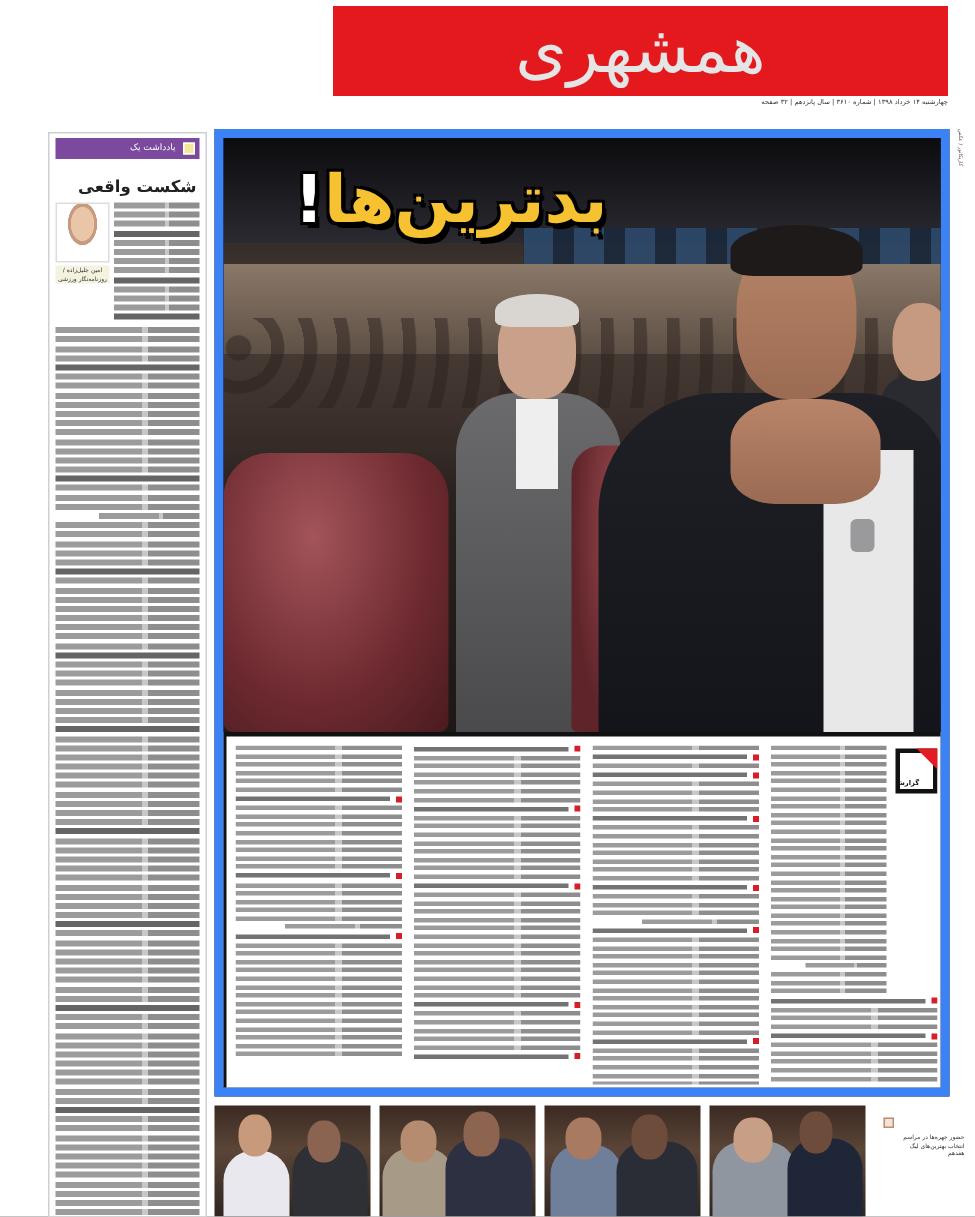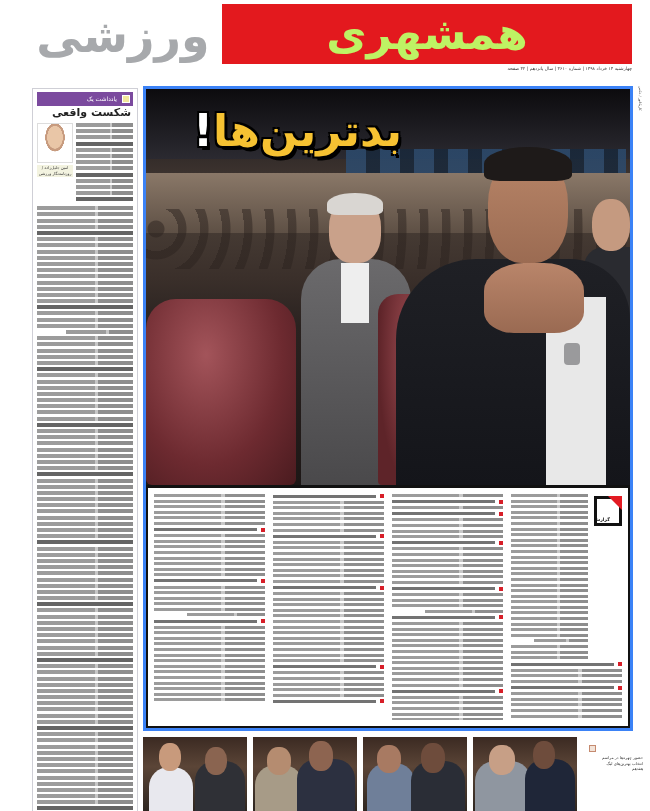--- a/index.html
+++ b/index.html
@@ -3,45 +3,45 @@
 <meta charset="utf-8">
 <style>
   * { box-sizing: border-box; margin: 0; padding: 0; }
   html, body { width: 650px; height: 811px; overflow: hidden; background: #ffffff; }
   body { font-family: "DejaVu Sans", sans-serif; position: relative; }
 
   
   .masthead { position: absolute; left: 0; top: 0; width: 650px; height: 72px; background: #fff; }
   .logo-red { position: absolute; left: 222px; top: 4px; width: 410px; height: 60px; background: #e3191e;
               display: flex; align-items: center; justify-content: center; overflow: hidden; }
-  .logo-red-text { position: relative; color: #bef264; font-family: "DejaVu Sans", sans-serif; font-weight: bold;
+  .logo-red-text { position: relative; color: #e5e5e5; font-family: "DejaVu Sans", sans-serif; font-weight: normal;
                    font-size: 44px; line-height: 60px; direction: rtl; letter-spacing: 2px; }
   .logo-grey { position: absolute; left: 28px; top: 6px; width: 190px; height: 60px;
                display: flex; align-items: center; justify-content: center; }
   .logo-grey-text { color: #a7a9ac; font-weight: bold; font-size: 46px; direction: rtl; line-height: 60px; }
   .dateline { position: absolute; right: 18px; top: 66px; font-size: 4.5px; color: #333; direction: rtl; white-space: nowrap; }
 
   
   .sidebar { position: absolute; left: 32px; top: 88px; width: 106px; height: 723px; border: 1px solid #cfcfd6;
              border-bottom: none; background: #fff; padding: 3px 4px; direction: rtl; overflow: hidden; }
   .sb-tag { height: 14px; background: #7b4a9e; color: #fff; font-size: 6px; line-height: 14px; padding-right: 16px;
             position: relative; }
   .sb-tag .sq { position: absolute; right: 3px; top: 3px; width: 8px; height: 8px; background: #f3e79a; border: 1px solid #fff; }
-  .sb-title { font-size: 11px; font-weight: bold; color: #222; margin: 0 2px 4px 0; text-align: right; }
+  .sb-title { font-size: 11px; font-weight: bold; color: #222; margin: 12px 2px 4px 0; text-align: right; }
   .sb-top { display: flex; flex-direction: row; gap: 3px; }
   .sb-photo { width: 36px; flex: none; }
   .sb-photo .ph { width: 36px; height: 40px; background: radial-gradient(ellipse at 50% 35%, #e9c6a7 0 32%, #c79b7f 33% 40%, #ffffff 41%); border: 1px solid #ddd; }
   .sb-photo .cap { font-size: 4px; color: #333; text-align: center; margin-top: 2px; background: #f3f3e0; line-height: 6px; }
   .lines { display: flex; flex-direction: column; gap: 2.2px; }
   .lines span { display: block; height: 4px; background: linear-gradient(90deg, #8a8a8a 0 60%, #bdbdbd 60% 64%, #7a7a7a 64%); opacity: .85; }
   .lines span.short { width: 70%; margin-right: 0; margin-left: auto; }
   .lines span.bold { background: #4a4a4a; }
 
   
-  .main { position: absolute; left: 143px; top: 86px; width: 490px; height: 645px; border: 3px solid #3b82f6; background: #111; overflow: hidden; padding-left: 48px; }
+  .main { position: absolute; left: 143px; top: 86px; width: 490px; height: 645px; border: 6px solid #3b82f6; background: #111; overflow: hidden; padding-left: 48px; }
   .hero { position: absolute; left: 0; top: 0; width: 484px; height: 396px; overflow: hidden;
           background: linear-gradient(180deg, #1c1a1d 0%, #2b2424 12%, #4b4038 30%, #3a2f2a 48%, #2a2220 60%, #1d1716 100%); }
   .hero .stage { position: absolute; left: 0; right: 0; top: 0; height: 70px; background: linear-gradient(180deg,#0c0b0e,#2b2a31); }
   .hero .lights { position: absolute; top: 60px; left: 200px; width: 280px; height: 24px; background: repeating-linear-gradient(90deg,#2c4d72 0 20px,#17283c 20px 34px); opacity: .8; }
   .hero .wall { position: absolute; top: 84px; left: 0; right: 0; height: 60px; background: linear-gradient(180deg,#8a7868,#5e5045); }
   .chair-l { position: absolute; left: 0; top: 210px; width: 150px; height: 186px; border-radius: 30px 30px 6px 6px;
              background: radial-gradient(ellipse at 40% 30%, #a3545a, #6d2a30 60%, #4a1b1f); }
   .chair-m { position: absolute; left: 232px; top: 205px; width: 62px; height: 191px; border-radius: 20px 20px 4px 4px;
              background: radial-gradient(ellipse at 50% 30%, #9a4a50, #5e2429 70%); }
   .man-grey { position: absolute; left: 155px; top: 108px; width: 110px; height: 288px; }
@@ -87,23 +87,20 @@
   .thumb .h1, .thumb .h2 { position: absolute; border-radius: 45%; }
   .thumb-caption { position: absolute; left: 454px; top: 18px; width: 46px; direction: rtl; font-size: 4px; line-height: 5.5px; color: #333; }
   .thumb-caption .icon { position: absolute; left: -8px; top: -10px; width: 7px; height: 7px; border: 1px solid #c58a6f; background: #f2e3d8; }
 
   .rightmargin { position: absolute; left: 636px; top: 86px; width: 6px; height: 60px; font-size: 3.5px; color: #555; writing-mode: vertical-rl; }
 </style>
 </head>
 <body>
 
 <div class="masthead">
-  <div class="logo-grey">
-    <span class="logo-grey-text">ورزشی</span>
-  </div>
   <div class="logo-red">
     <span class="logo-red-text">همشهری</span>
   </div>
   <div class="dateline">چهارشنبه ۱۴ خرداد ۱۳۹۸ | شماره ۳۶۱۰ | سال پانزدهم | ۳۲ صفحه</div>
 </div>
 
 <div class="sidebar">
   <div class="sb-tag">
     <span class="sq"></span>
     <span>یادداشت یک</span>

